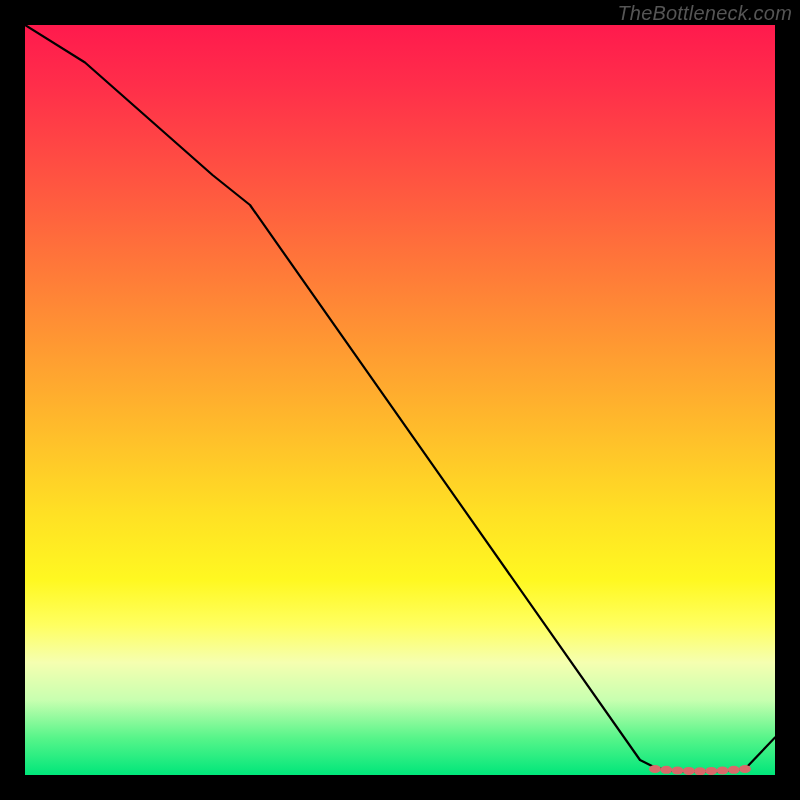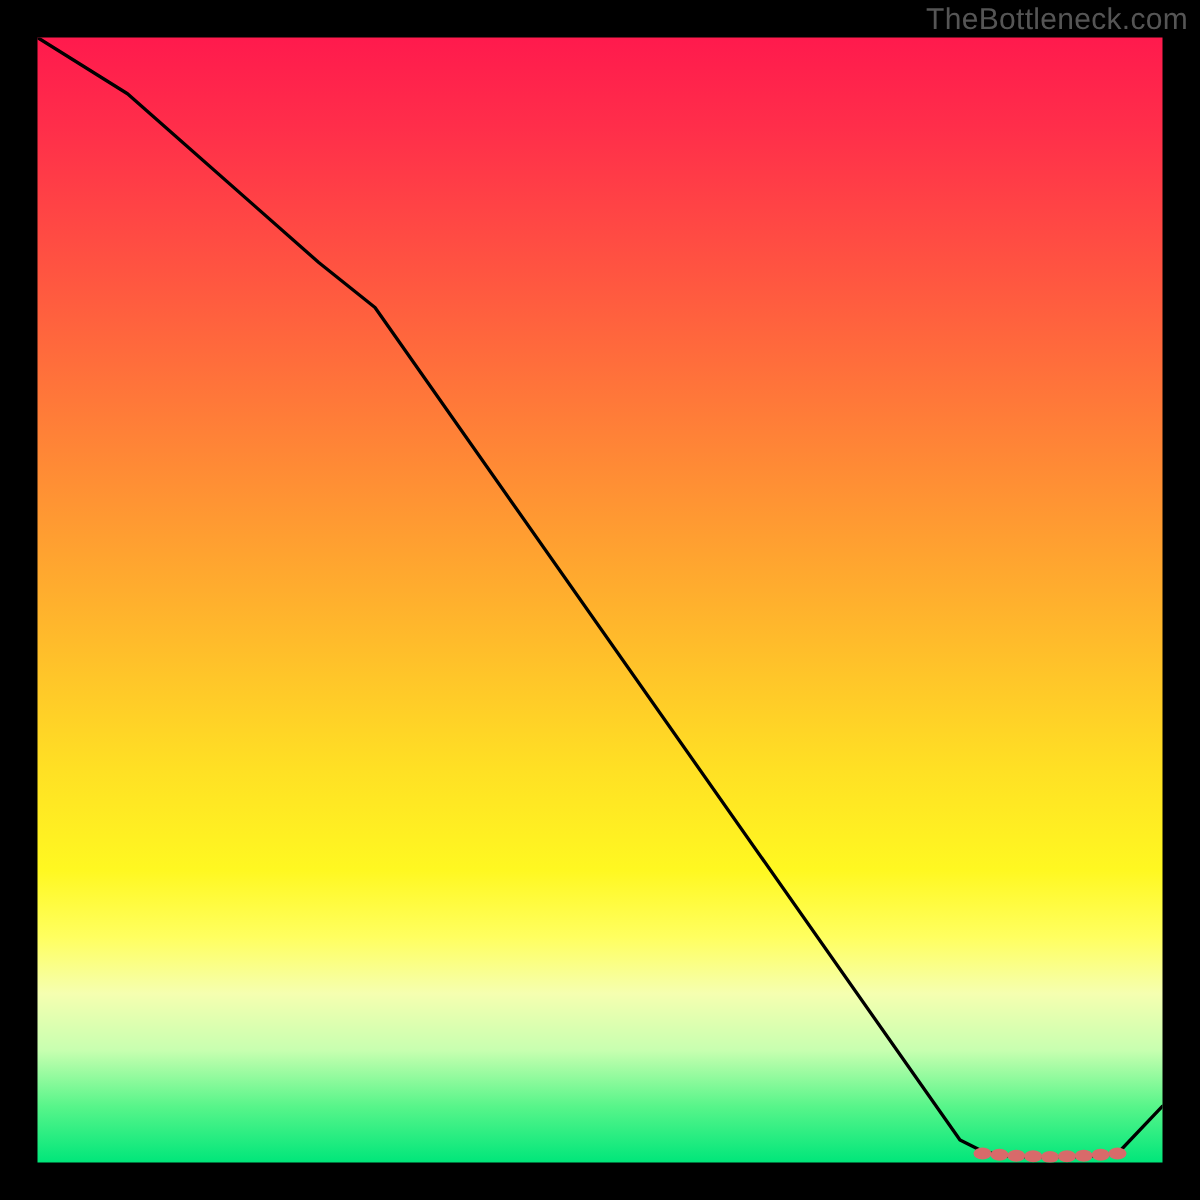--- a/index.html
+++ b/index.html
@@ -9,20 +9,21 @@
     height: 800px;
     background: #000;
     overflow: hidden;
     font-family: Arial, Helvetica, sans-serif;
   }
   .frame {
     position: relative;
     width: 800px;
     height: 800px;
     background: #000;
+    font-style: italic;
   }
   .attribution {
     position: absolute;
     top: 2px;
     right: 8px;
     color: #555;
     font-size: 20px;
     font-weight: 500;
     letter-spacing: 0.2px;
   }

